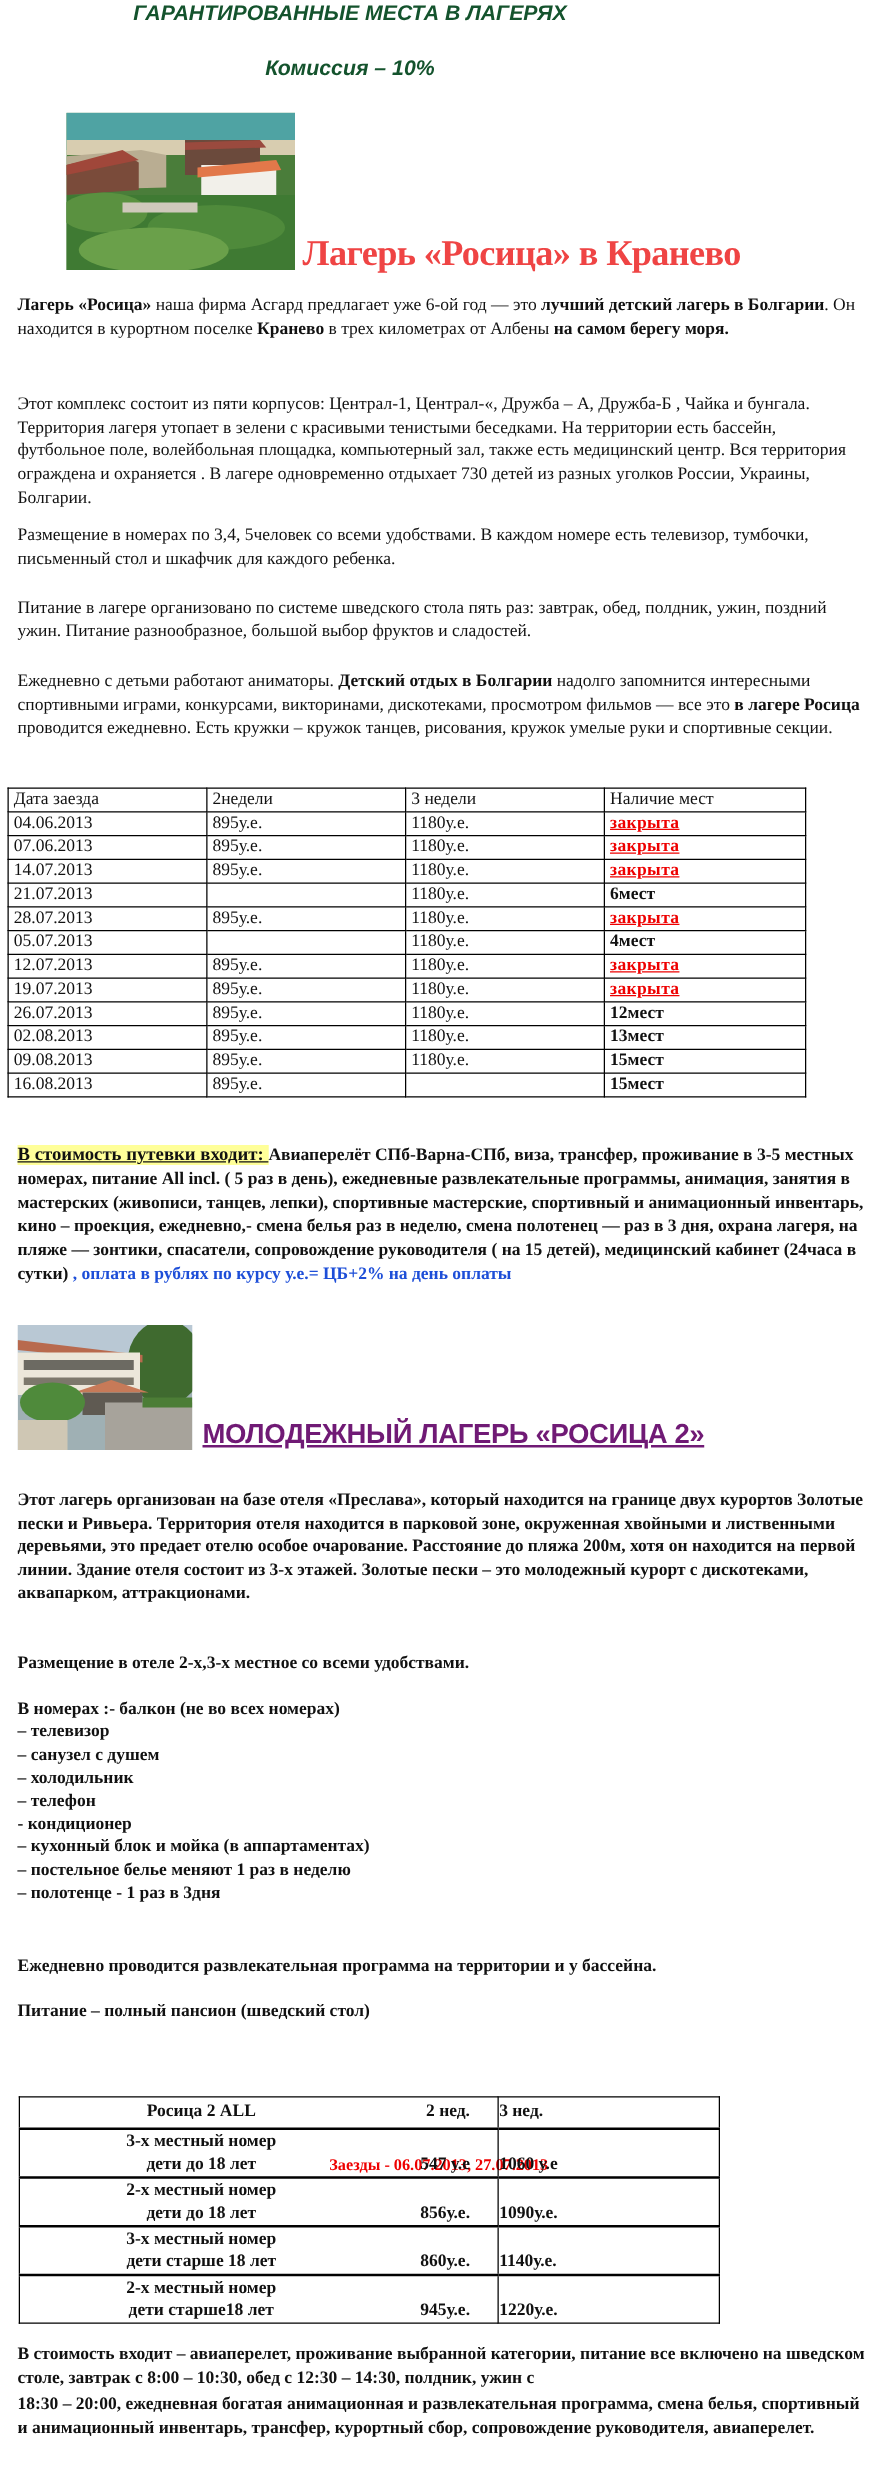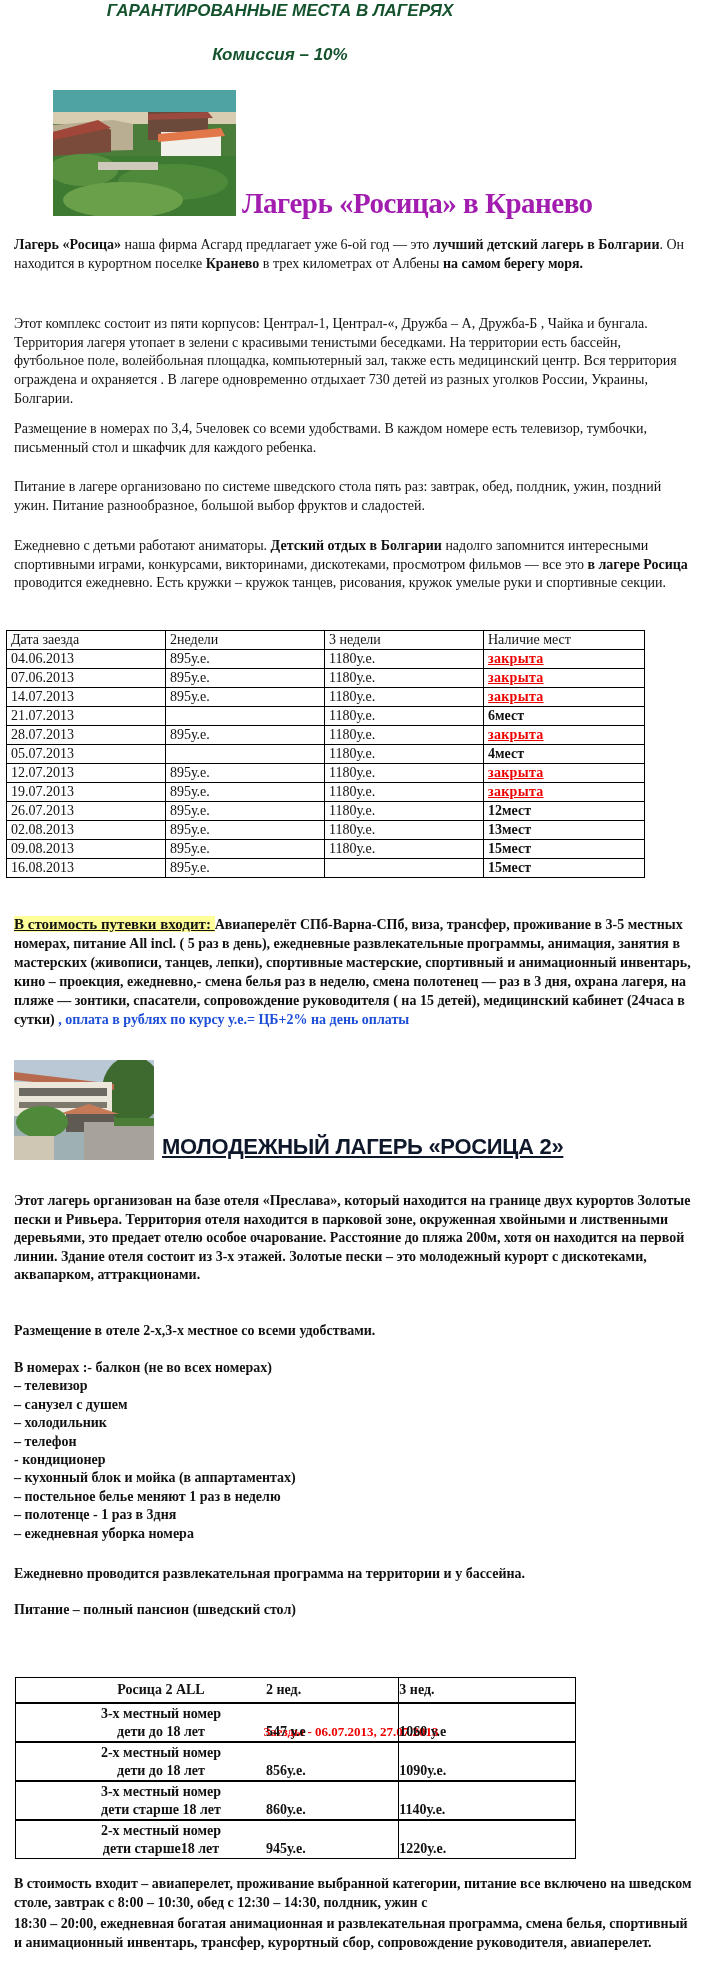--- a/index.html
+++ b/index.html
@@ -8,23 +8,23 @@
     .abs { position: absolute; }
     .hdr { left: 0; width: 560px; text-align: center; color: #14532d;
            font-family: "Liberation Sans", sans-serif; font-style: italic; font-weight: bold; }
     .hdr1 { top: 0; font-size: 17px; line-height: 22px; }
     .hdr2 { top: 44px; font-size: 17px; line-height: 22px; }
 
     .photo { overflow: hidden; }
     .img1 { left: 53px; top: 90px; width: 183px; height: 126px; }
     .img2 { left: 14px; top: 1060px; width: 140px; height: 100px; }
 
-    .title1 { left: 242px; top: 186px; font-size: 29px; line-height: 34px; color: #a21caf;
+    .title1 { left: 242px; top: 186px; font-size: 29px; line-height: 34px; color: #ef4444;
               font-weight: bold; font-family: "Liberation Serif", serif; letter-spacing: -0.5px; }
-    .title2 { left: 162px; top: 1133px; font-size: 22px; line-height: 28px; color: #0f172a;
+    .title2 { left: 162px; top: 1133px; font-size: 22px; line-height: 28px; color: #701a75;
               font-weight: bold; text-decoration: underline; font-family: "Liberation Sans", sans-serif;
               letter-spacing: -0.3px; }
 
     .para { left: 14px; width: 680px; font-size: 14px; line-height: 18.7px; }
     .para b { font-weight: bold; }
     .p1 { top: 236px; }
     .p2 { top: 315px; }
     .p3 { top: 420px; }
     .p4 { top: 478px; }
     .p5 { top: 537px; }
@@ -54,21 +54,21 @@
 
     table.t2 { position: absolute; left: 15px; top: 1677px; width: 561px; border-collapse: collapse;
                font-size: 14px; font-weight: bold; }
     table.t2 td { border-left: 1px solid #000; border-right: 1px solid #000; padding: 0; vertical-align: bottom; }
     table.t2 tr.hrow td { border-top: 1px solid #000; border-bottom: 2px solid #000; height: 24px; vertical-align: middle; }
     table.t2 tr.drow td { border-bottom: 2px solid #000; height: 37px; }
     table.t2 tr.drow:last-child td { border-bottom: 1px solid #000; }
     table.t2 td.ca { width: 384px; position: relative; }
     table.t2 td.cb { width: 177px; text-align: left; }
     .rowcat { line-height: 18px; padding-left: 70px; width: 150px; text-align: center; display: inline-block; }
-    .rowp2 { display: inline-block; width: 110px; text-align: left; margin-left: 30px; line-height: 18px; }
+    .rowp2 { display: inline-block; width: 110px; text-align: right; margin-left: 30px; line-height: 18px; }
 
     .final { left: 14px; top: 1875px; width: 685px; font-size: 14px; font-weight: bold; line-height: 18.5px; }
     .final2 { left: 14px; top: 1915px; width: 685px; font-size: 14px; font-weight: bold; line-height: 18.5px; }
   </style>
 </head>
 <body>
 
 <div class="abs hdr hdr1">ГАРАНТИРОВАННЫЕ МЕСТА В ЛАГЕРЯХ</div>
 <div class="abs hdr hdr2">Комиссия – 10%</div>
 
@@ -214,21 +214,20 @@
 <div class="abs bpara b3" id="amenities">
     <div>В номерах :- балкон (не во всех номерах)</div>
     <div>– телевизор</div>
     <div>– санузел с душем</div>
     <div>– холодильник</div>
     <div>– телефон</div>
     <div>-  кондиционер</div>
     <div>– кухонный блок и мойка (в аппартаментах)</div>
     <div>– постельное белье меняют 1 раз в неделю</div>
     <div>– полотенце - 1 раз в 3дня</div>
-    <div>– ежедневная уборка номера</div>
   </div>
 <div class="abs bpara b4">Ежедневно проводится развлекательная программа на территории и у бассейна.</div>
 <div class="abs bpara b5">Питание – полный пансион (шведский стол)</div>
 
 <div class="abs zaezdy">Заезды - 06.07.2013, 27.07.2013</div>
 
 <table class="t2">
   <tbody id="t2body">
     <tr class="hrow">
       <td class="ca">

